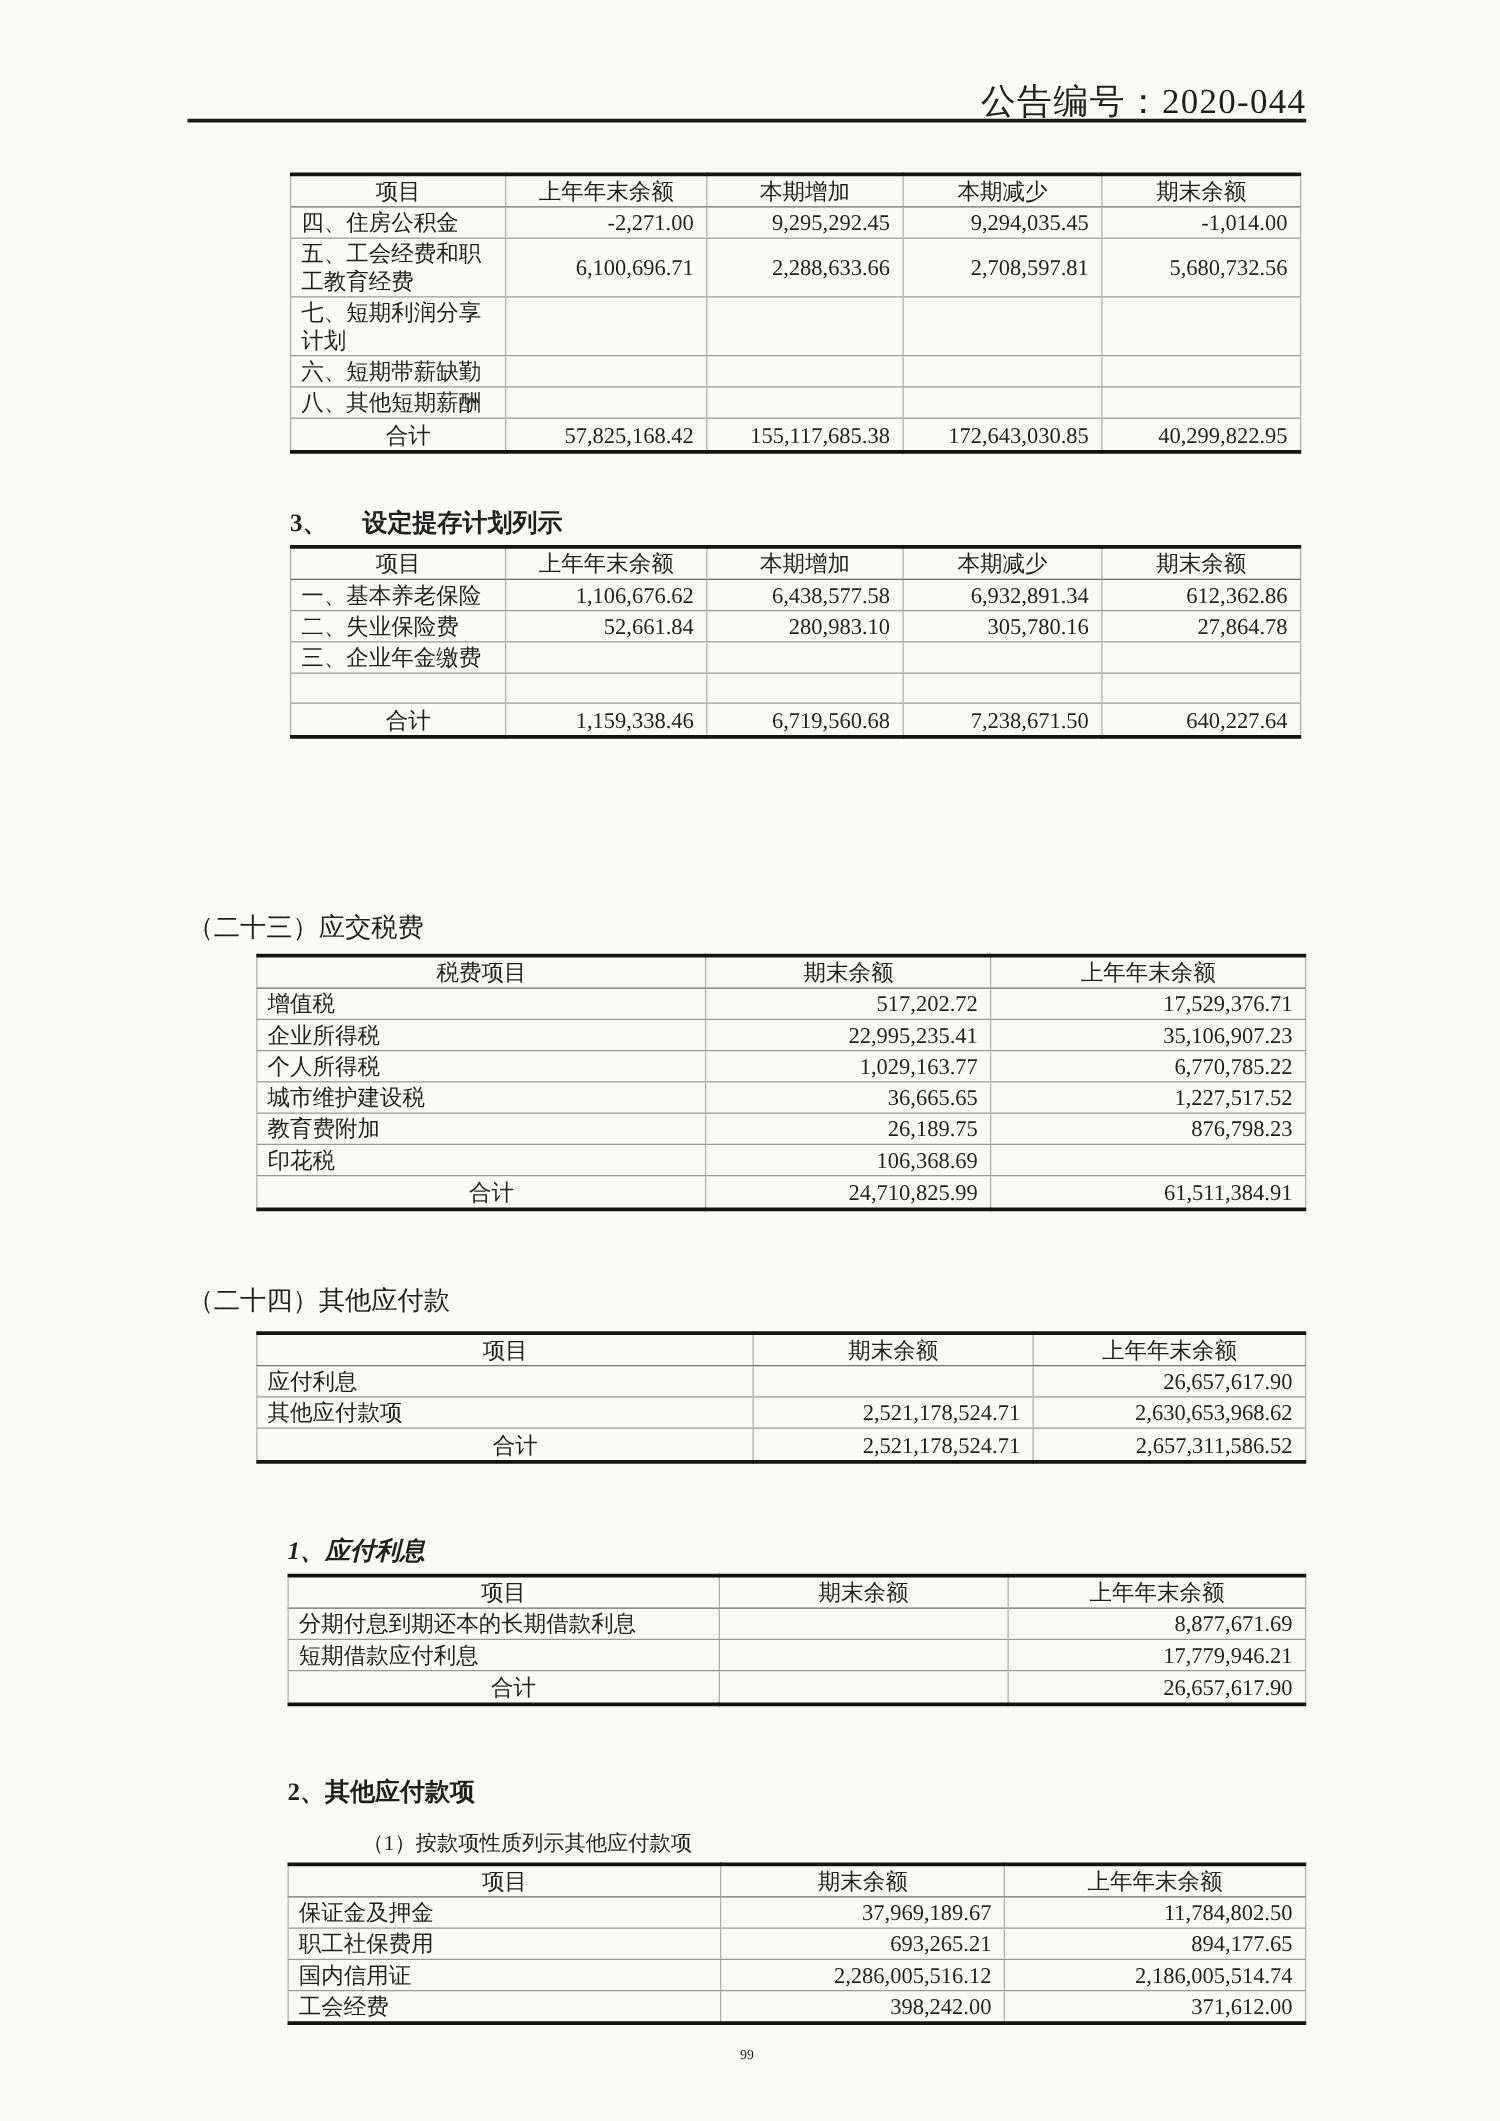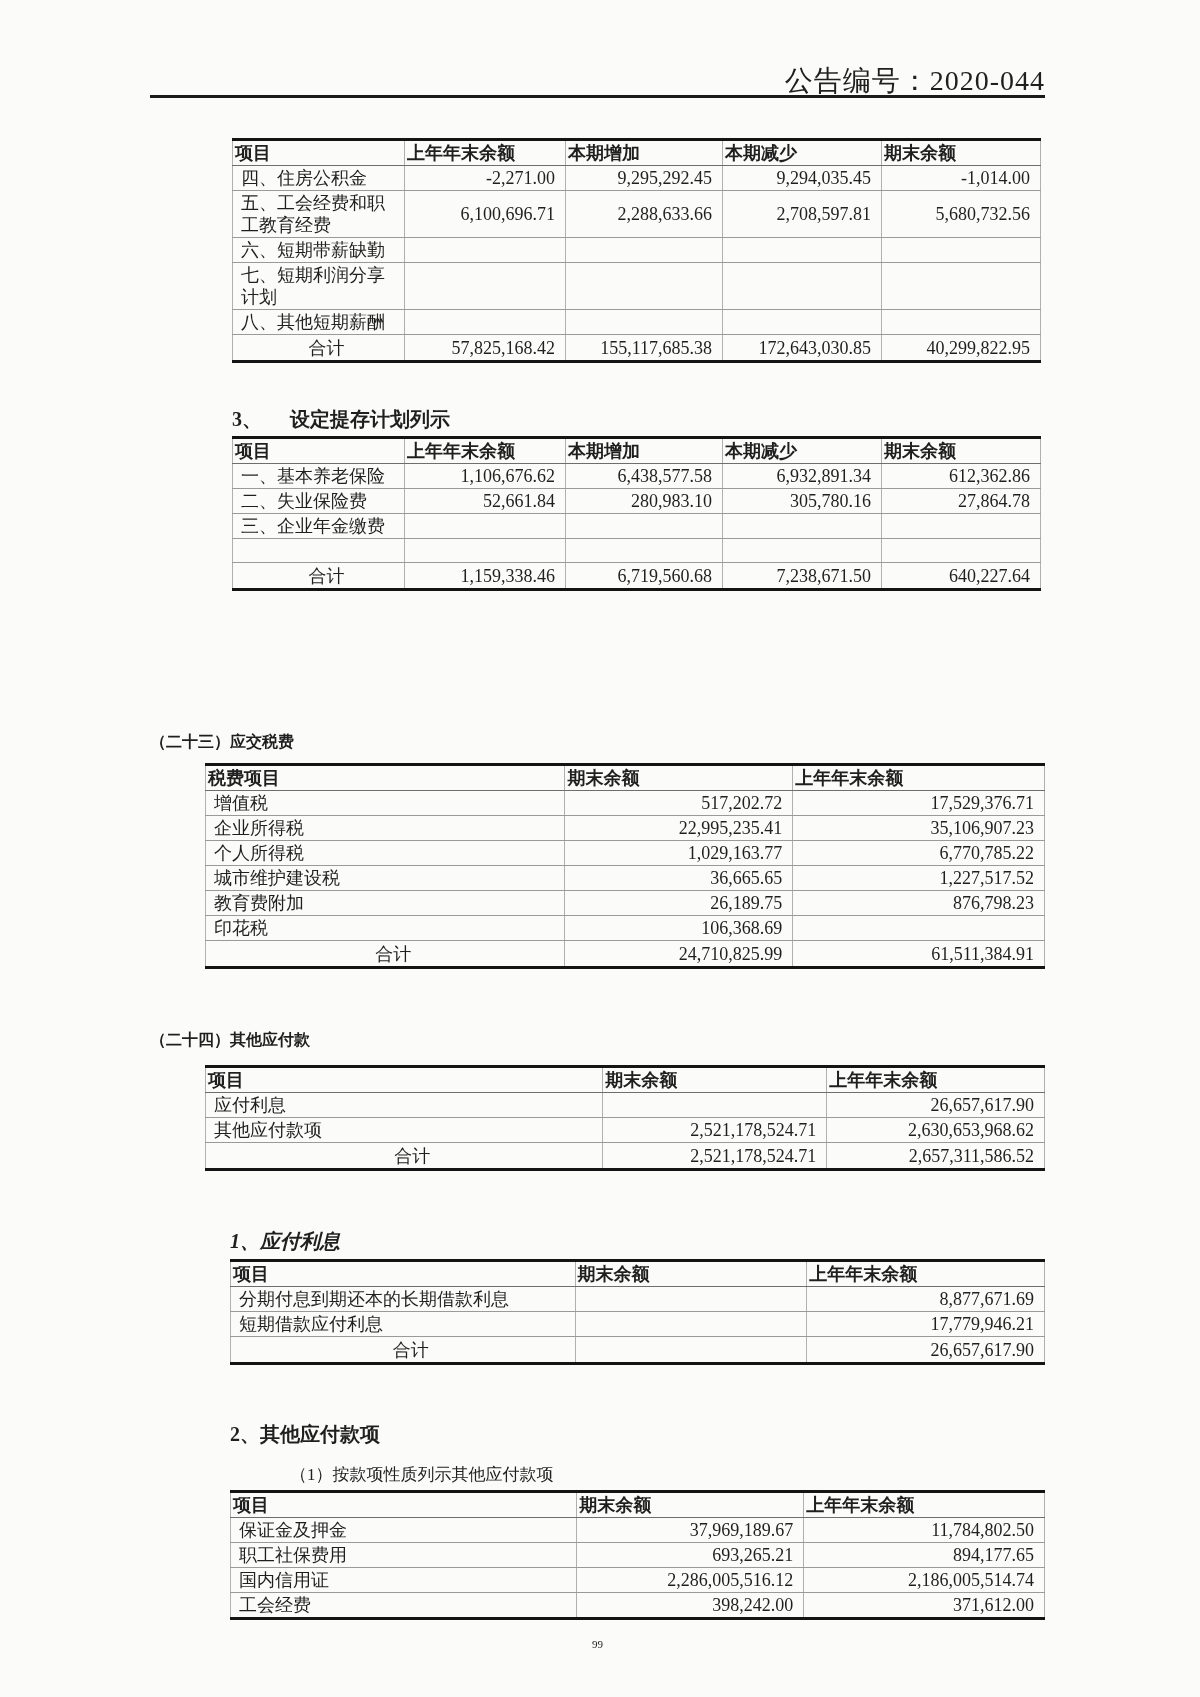--- a/index.html
+++ b/index.html
@@ -16,21 +16,21 @@
   .doc-header { height:26px; text-align:right; font-size:28px; letter-spacing:1px; }
   .header-rule { margin-top:7px; height:3px; background:#1b1b1b; }
 
   table.fin {
     border-collapse:collapse; table-layout:fixed;
     font-size:18px; line-height:22px;
     border-top:3px solid #141414; border-bottom:3px solid #141414;
     border-left:1px solid #b0b0b0; border-right:1px solid #b0b0b0;
   }
   table.fin th {
-    font-weight:bold; text-align:left;
+    font-weight:normal; text-align:center;
     padding:1px 2px; height:22px;
     border-bottom:1px solid #6e6e6e;
     border-left:1px solid #b0b0b0;
   }
   table.fin td {
     padding:1px 4px; height:21px;
     border-bottom:1px solid #9a9a9a;
     border-left:1px solid #b0b0b0;
     overflow:hidden;
   }
@@ -40,21 +40,21 @@
   table.fin td.lbl { text-align:left; padding-left:8px; }
   table.fin td.center { text-align:center; padding-left:2px; }
   table.fin tr.total td { height:23px;padding-left:20px; }
 
   .t5col { margin-left:82px; margin-top:0; }
   .tbl1 { margin-top:40px; }
   .tbl2 { margin-top:0; }
   .tbl3, .tbl4 { margin-left:55px; }
   .tbl5, .tbl6 { margin-left:80px; }
 
-  .h-main { font-weight:bold; font-size:16px; line-height:26px; }
+  .h-main { font-weight:normal; font-size:21px; line-height:26px; }
   .h-sub  { font-weight:bold; font-size:20px; line-height:25px; }
   .h-plain{ font-weight:normal; font-size:17px; line-height:23px; }
 
   .s3  { margin:44px 0 4px 82px; }
   .s3 .h-num { display:inline-block; width:58px; }
   .s23 { margin:138px 0 8px 0; }
   .s24 { margin:58px 0 12px 0; }
   .s1  { margin:58px 0 5px 80px;font-style:italic; }
   .s2  { margin:57px 0 0 80px; }
   .s2_1{ margin:16px 0 4px 140px; }
@@ -98,28 +98,28 @@
             <td class="num">-1,014.00</td>
           </tr>
           <tr>
             <td class="lbl">五、工会经费和职工教育经费</td>
             <td class="num">6,100,696.71</td>
             <td class="num">2,288,633.66</td>
             <td class="num">2,708,597.81</td>
             <td class="num">5,680,732.56</td>
           </tr>
           <tr>
+            <td class="lbl">七、短期利润分享计划</td>
+            <td class="num"></td>
+            <td class="num"></td>
+            <td class="num"></td>
+            <td class="num"></td>
+          </tr>
+          <tr>
             <td class="lbl">六、短期带薪缺勤</td>
-            <td class="num"></td>
-            <td class="num"></td>
-            <td class="num"></td>
-            <td class="num"></td>
-          </tr>
-          <tr>
-            <td class="lbl">七、短期利润分享计划</td>
             <td class="num"></td>
             <td class="num"></td>
             <td class="num"></td>
             <td class="num"></td>
           </tr>
           <tr>
             <td class="lbl">八、其他短期薪酬</td>
             <td class="num"></td>
             <td class="num"></td>
             <td class="num"></td>

